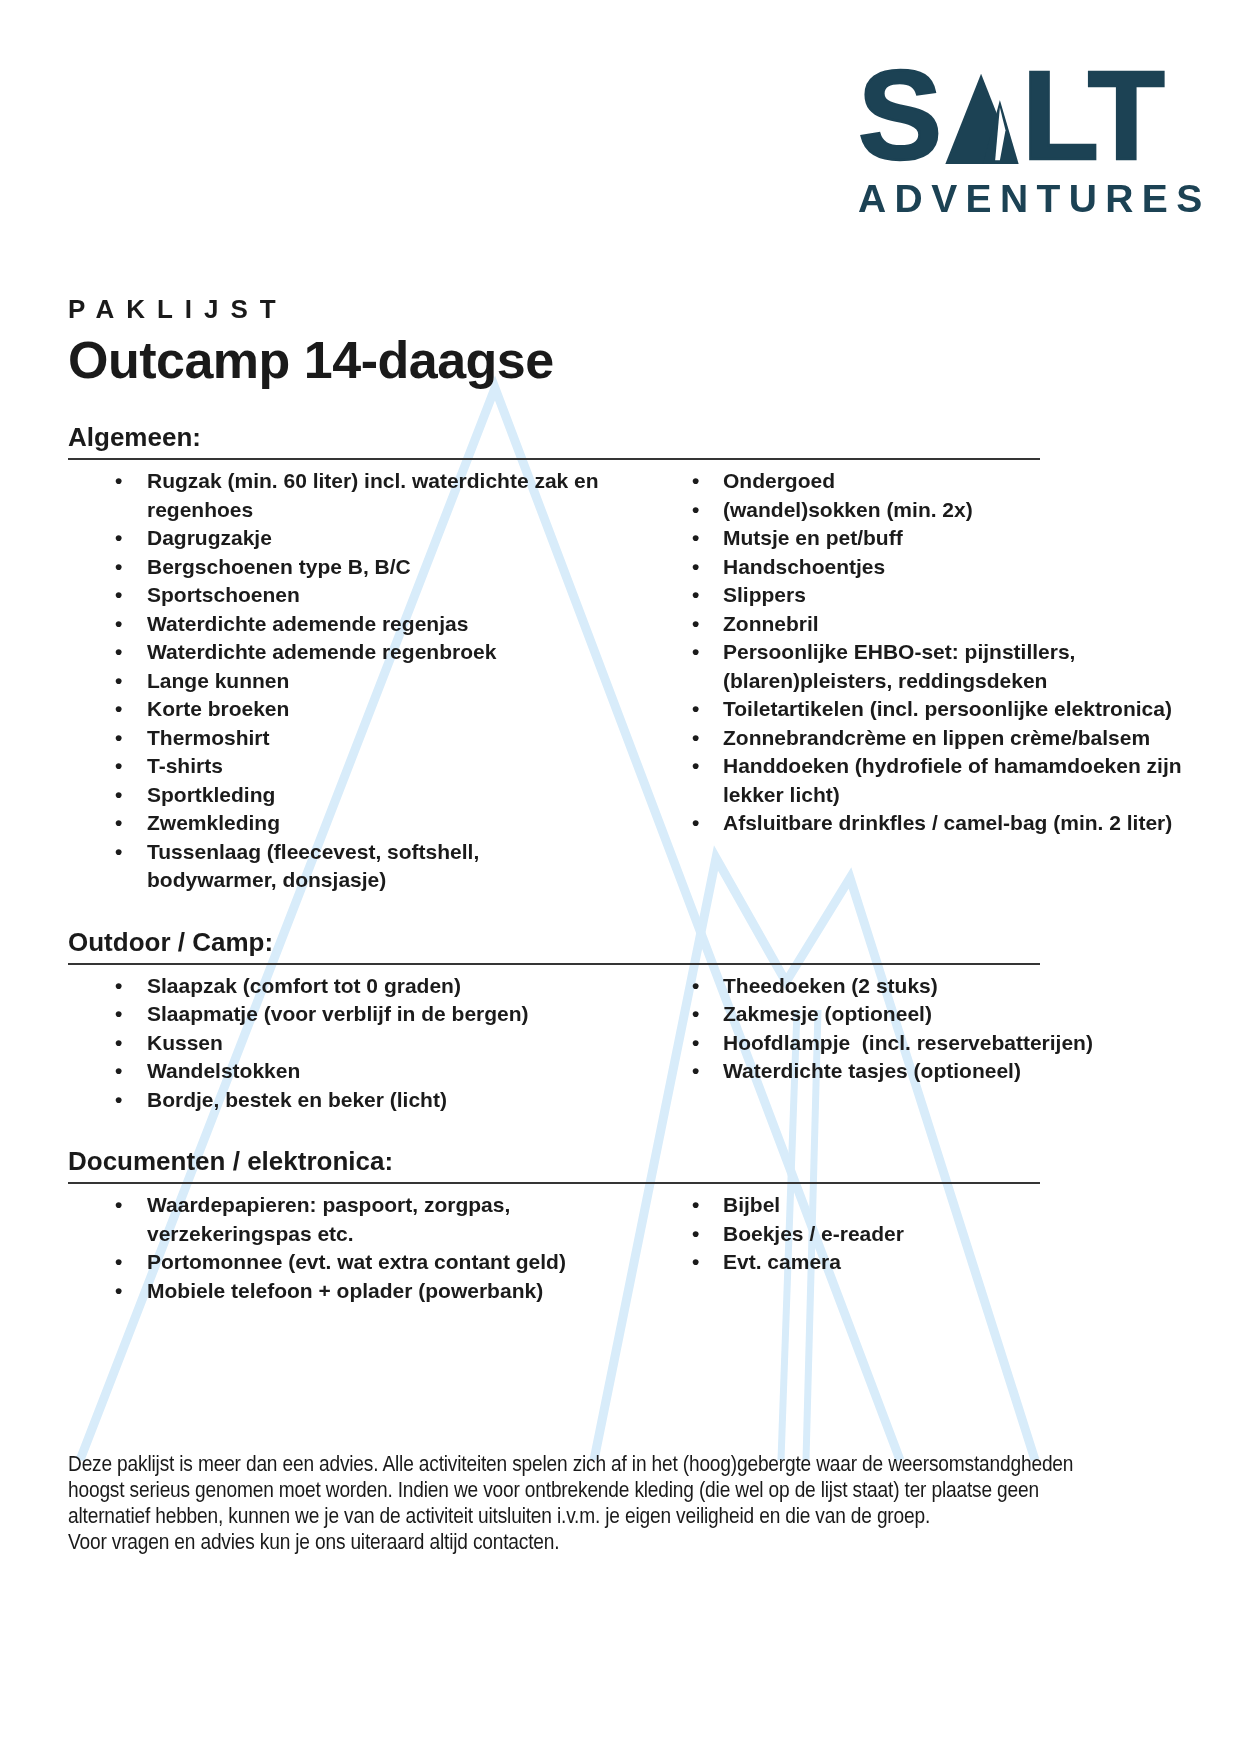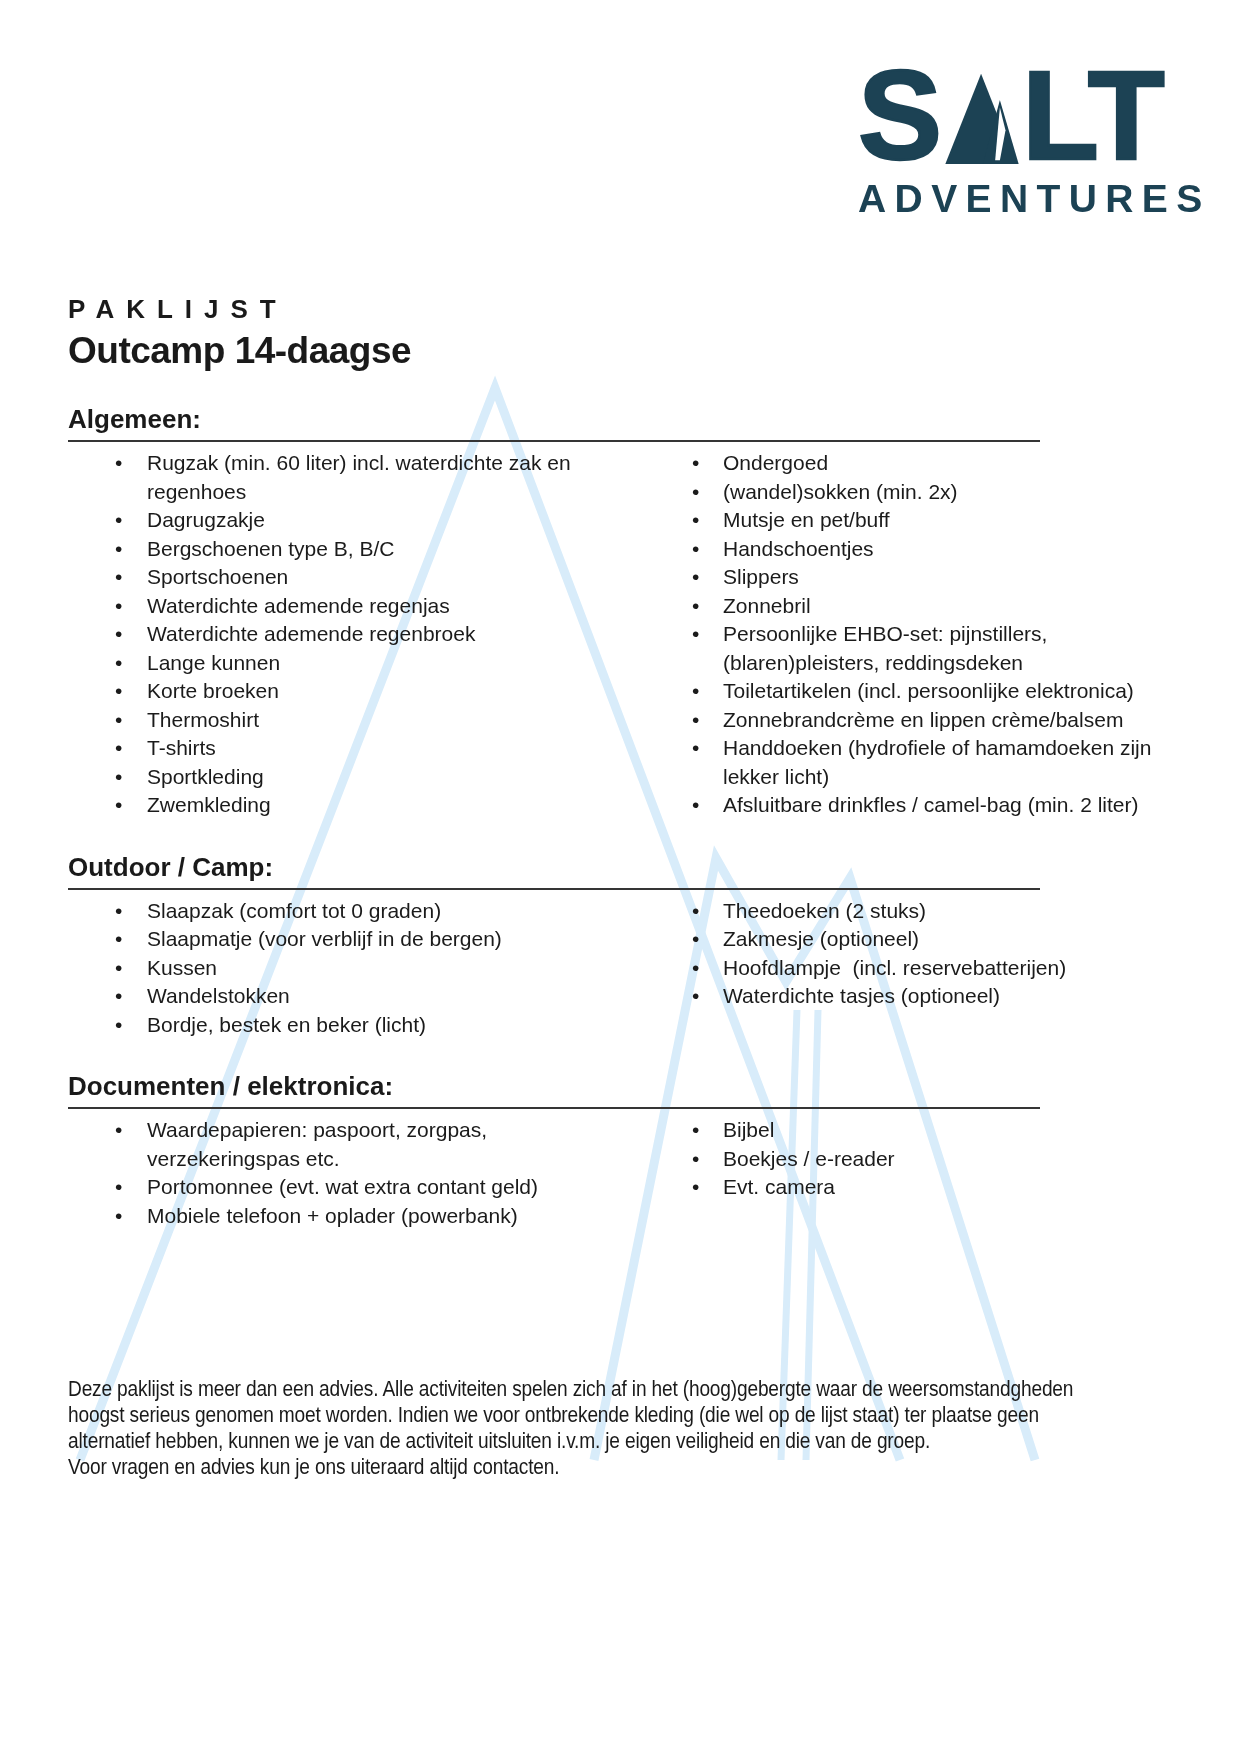--- a/index.html
+++ b/index.html
@@ -16,29 +16,29 @@
   .salt-letter {
     font-weight:700; font-size:126px; line-height:96px; letter-spacing:-2px;
     -webkit-text-stroke:2.5px currentColor;
   }
   .salt-row, .adventures { color:#1c4254; }
   .mountain-glyph { width:74px; height:94px; margin:0 3px 0 5px; display:block; }
   .adventures { margin-top:13px; font-size:39px; font-weight:700; letter-spacing:8.4px; white-space:nowrap; }
 
   
   .kicker { margin:0; padding-top:294px; font-size:26px; font-weight:700; letter-spacing:12px; }
-  .title  { margin:5px 0 0 0; font-size:37px; font-weight:700; letter-spacing:-0.5px; }
+  .title  { margin:5px 0 0 0; font-size:52px; font-weight:700; letter-spacing:-0.5px; }
 
   .section { margin-top:32px; }
   .section-heading {
     margin:0; font-size:26px; font-weight:700; padding-bottom:5px;
     border-bottom:2.5px solid #353535;
   }
   .cols { display:flex; width:1130px; }
-  ul.bullet-list { margin:7px 0 0 0; padding:0; list-style:none; flex:1 1 auto; }
+  ul.bullet-list { margin:7px 0 0 0; padding:0; list-style:none; flex:1 1 auto;font-weight:bold; }
   ul.col-left { flex:0 0 556px; }
   ul.bullet-list li {
     position:relative; padding-left:79px; font-size:21px; line-height:28.5px;
     white-space:pre; color:#1b1b1b;
   }
   ul.bullet-list li::before { content:"•"; position:absolute; left:47px; }
   ul.col-right li { padding-left:99px; }
   ul.col-right li::before { left:68px; }
 
   
@@ -89,20 +89,22 @@
             <li>Bergschoenen type B, B/C</li>
             <li>Sportschoenen</li>
             <li>Waterdichte ademende regenjas</li>
             <li>Waterdichte ademende regenbroek</li>
             <li>Lange kunnen</li>
             <li>Korte broeken</li>
             <li>Thermoshirt</li>
             <li>T-shirts</li>
             <li>Sportkleding</li>
             <li>Zwemkleding</li>
+            <li>Tussenlaag (fleecevest, softshell,
+bodywarmer, donsjasje)</li>
           </ul>
         <ul class="bullet-list col-right">
             <li>Ondergoed</li>
             <li>(wandel)sokken (min. 2x)</li>
             <li>Mutsje en pet/buff</li>
             <li>Handschoentjes</li>
             <li>Slippers</li>
             <li>Zonnebril</li>
             <li>Persoonlijke EHBO-set: pijnstillers,
 (blaren)pleisters, reddingsdeken</li>

